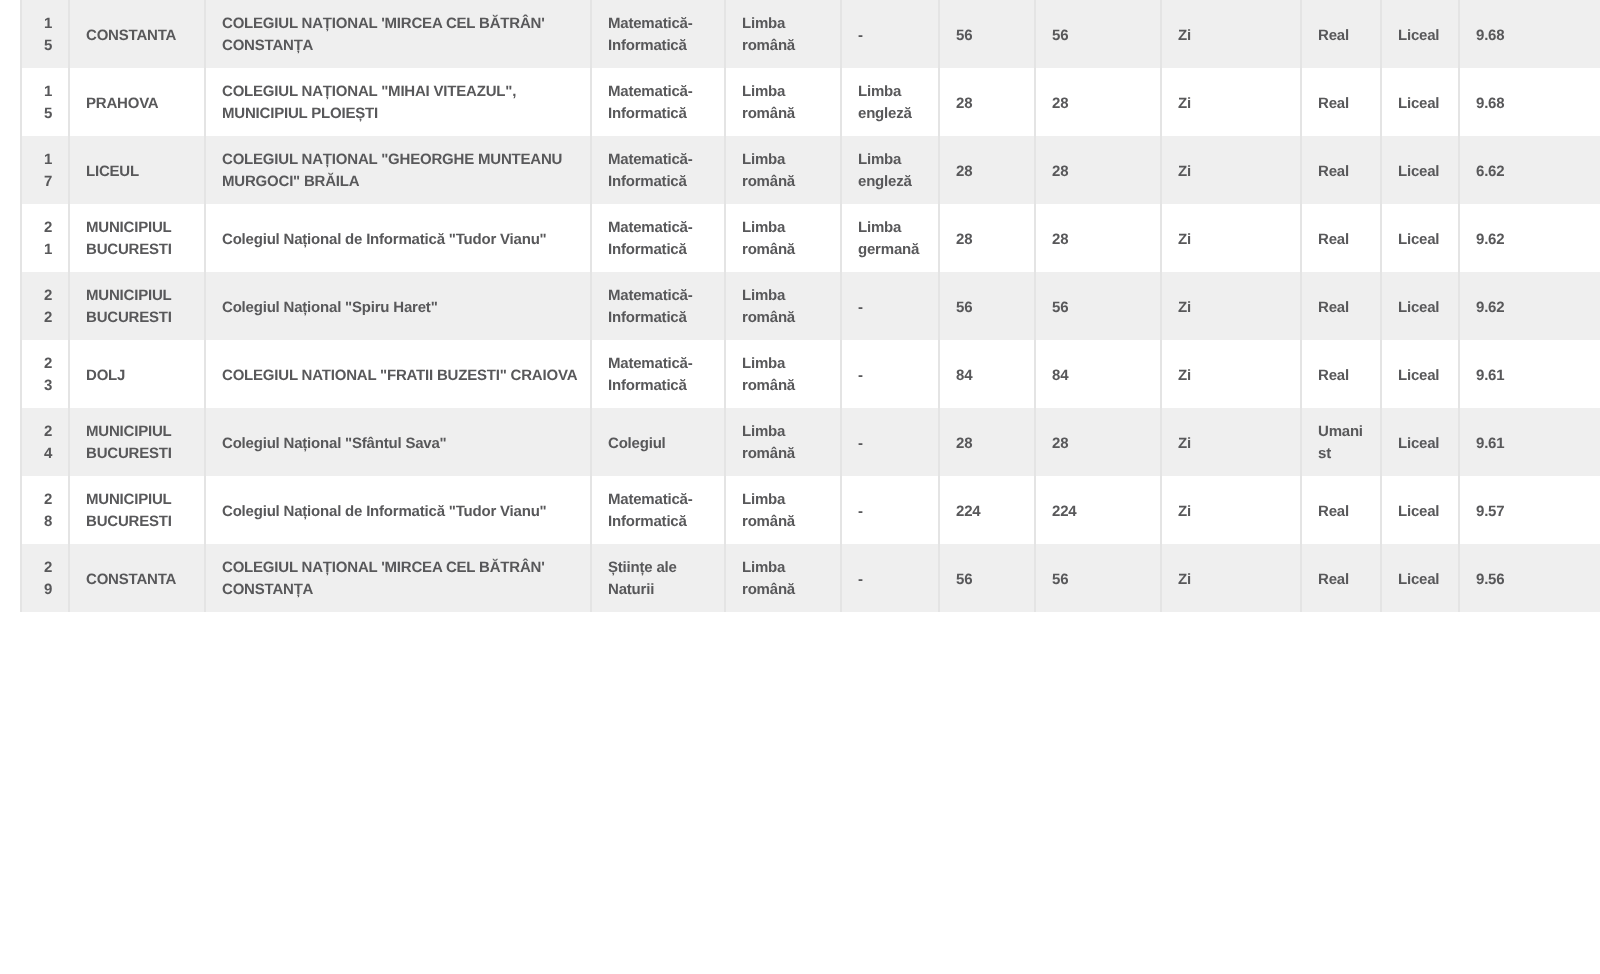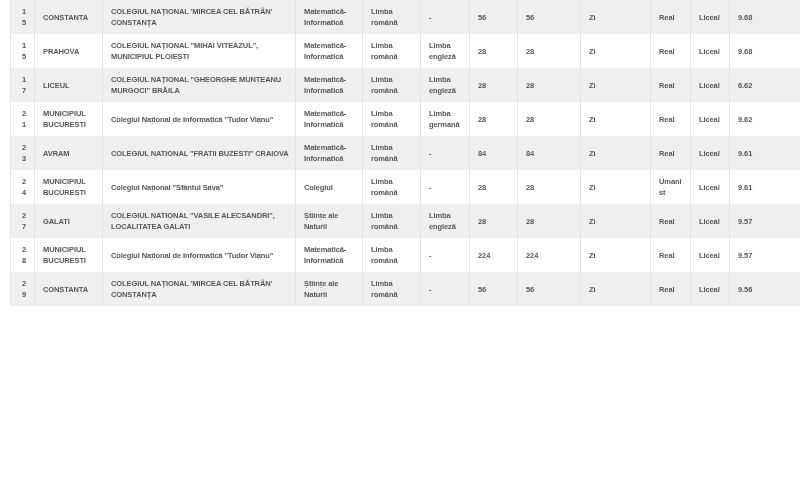--- a/index.html
+++ b/index.html
@@ -128,22 +128,36 @@
           <td>Limba română</td>
           <td>Limba germană</td>
           <td>28</td>
           <td>28</td>
           <td>Zi</td>
           <td>Real</td>
           <td>Liceal</td>
           <td>9.62</td>
         </tr>
         <tr>
+          <td>22</td>
+          <td>MUNICIPIUL BUCURESTI</td>
+          <td>Colegiul Național "Spiru Haret"</td>
+          <td>Matematică-Informatică</td>
+          <td>Limba română</td>
+          <td>-</td>
+          <td>56</td>
+          <td>56</td>
+          <td>Zi</td>
+          <td>Real</td>
+          <td>Liceal</td>
+          <td>9.62</td>
+        </tr>
+        <tr>
           <td>23</td>
-          <td>AVRAM</td>
+          <td>DOLJ</td>
           <td>COLEGIUL NATIONAL "FRATII BUZESTI" CRAIOVA</td>
           <td>Matematică-Informatică</td>
           <td>Limba română</td>
           <td>-</td>
           <td>84</td>
           <td>84</td>
           <td>Zi</td>
           <td>Real</td>
           <td>Liceal</td>
           <td>9.61</td>
@@ -154,34 +168,20 @@
           <td>Colegiul Național "Sfântul Sava"</td>
           <td>Colegiul</td>
           <td>Limba română</td>
           <td>-</td>
           <td>28</td>
           <td>28</td>
           <td>Zi</td>
           <td>Umanist</td>
           <td>Liceal</td>
           <td>9.61</td>
-        </tr>
-        <tr>
-          <td>27</td>
-          <td>GALATI</td>
-          <td>COLEGIUL NATIONAL "VASILE ALECSANDRI", LOCALITATEA GALATI</td>
-          <td>Științe ale Naturii</td>
-          <td>Limba română</td>
-          <td>Limba engleză</td>
-          <td>28</td>
-          <td>28</td>
-          <td>Zi</td>
-          <td>Real</td>
-          <td>Liceal</td>
-          <td>9.57</td>
         </tr>
         <tr>
           <td>28</td>
           <td>MUNICIPIUL BUCURESTI</td>
           <td>Colegiul Național de Informatică "Tudor Vianu"</td>
           <td>Matematică-Informatică</td>
           <td>Limba română</td>
           <td>-</td>
           <td>224</td>
           <td>224</td>

